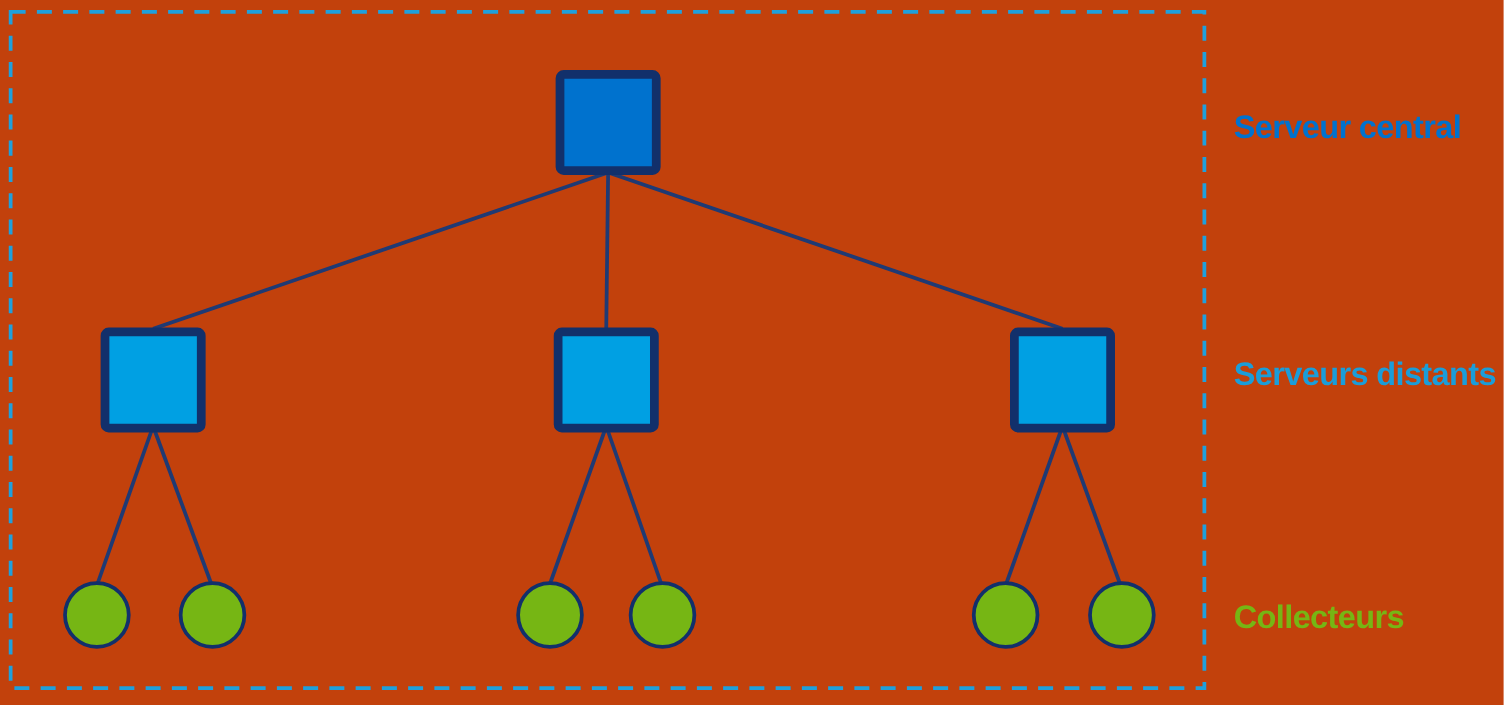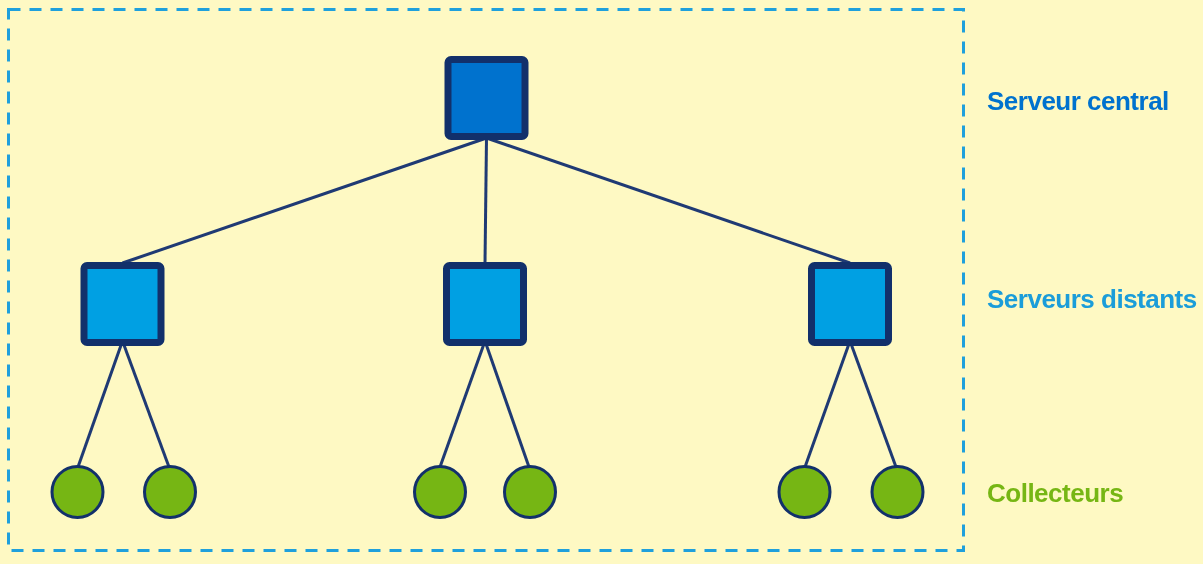--- a/index.html
+++ b/index.html
@@ -4,21 +4,21 @@
 <style>
   html, body {
     margin: 0;
     padding: 0;
     background: #ffffff;
   }
   .canvas {
     position: relative;
     width: 1203px;
     height: 564px;
-    background: #fef9c3;
+    background: #c2410c;
     overflow: hidden;
     font-family: "Liberation Sans", sans-serif;
   }
   .diagram-svg {
     position: absolute;
     left: 0;
     top: 0;
     display: block;
   }
   .level-label {

